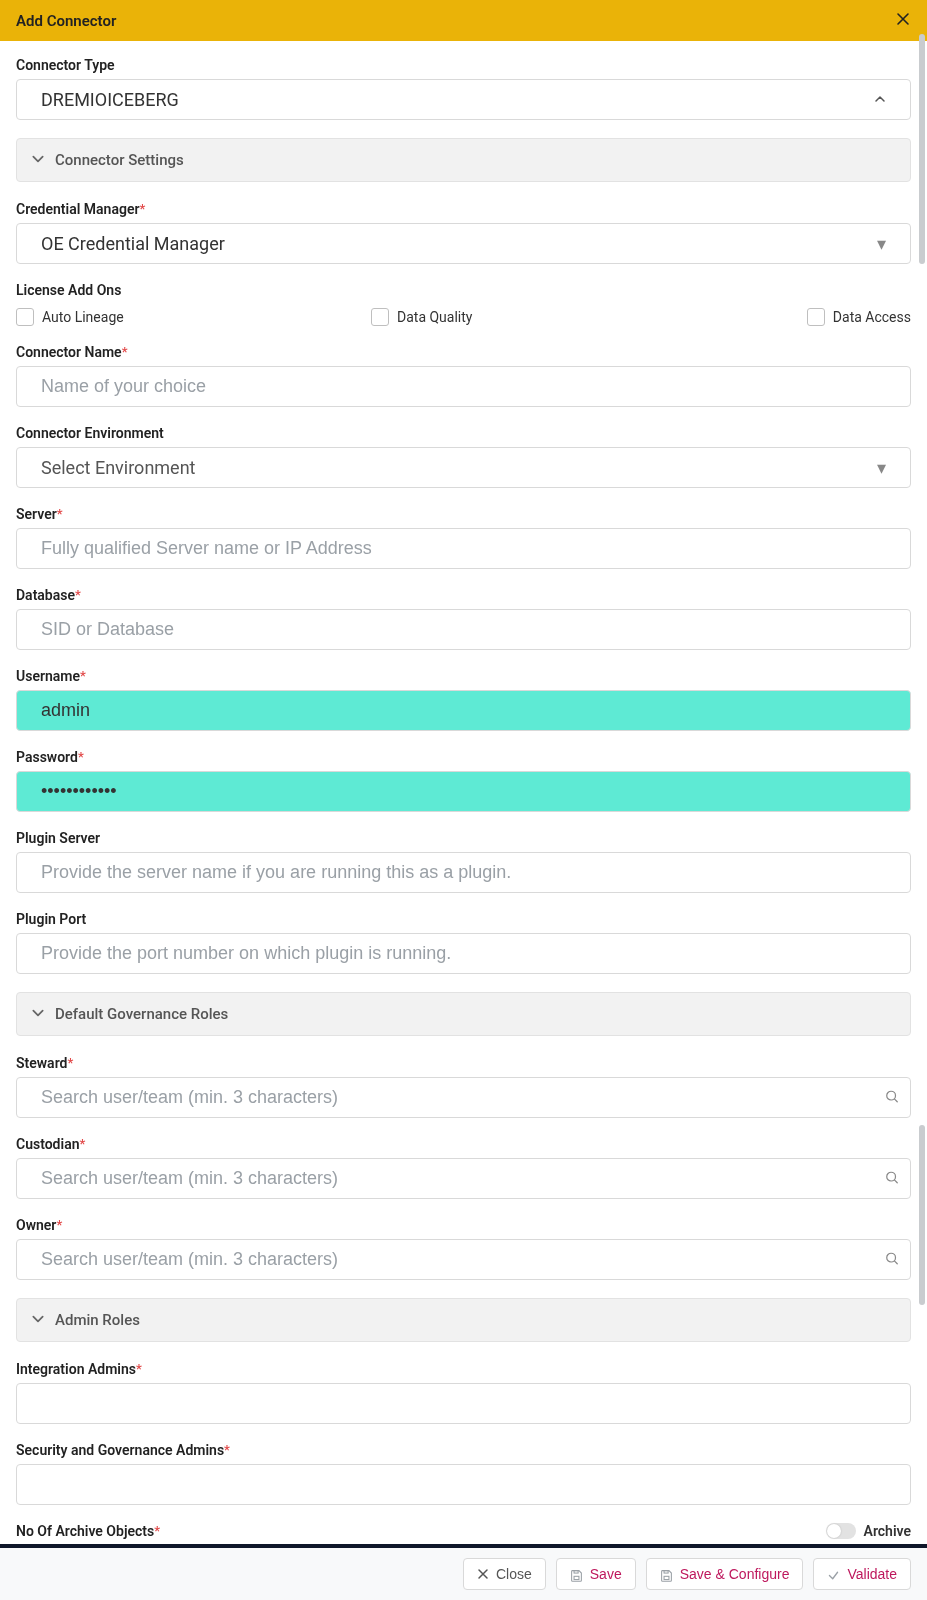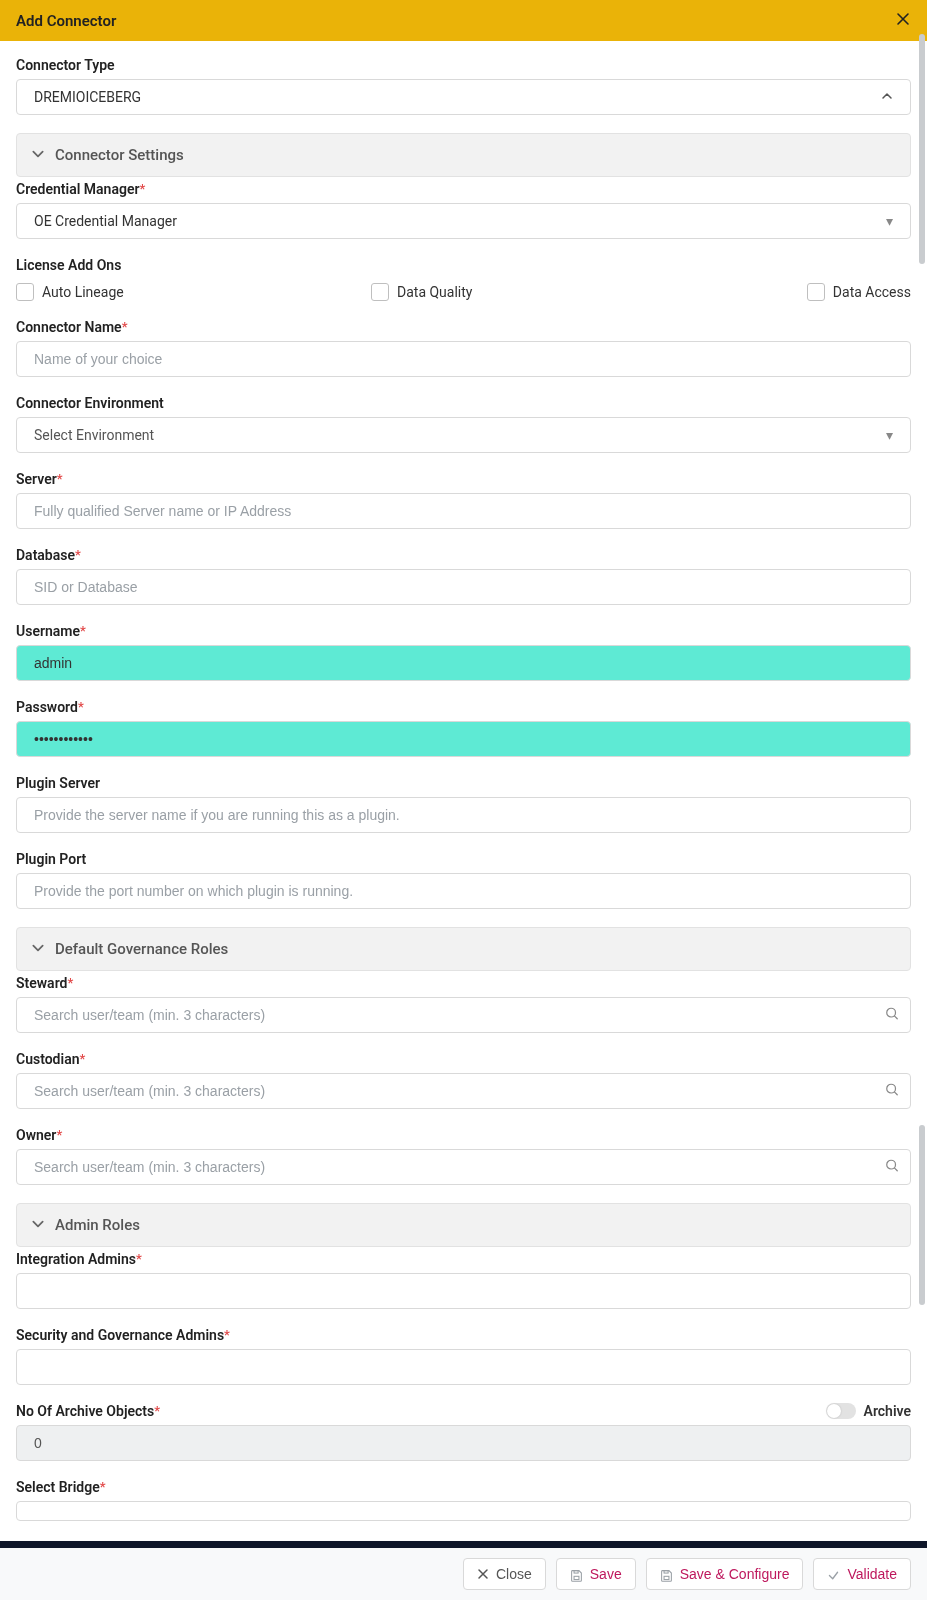--- a/index.html
+++ b/index.html
@@ -5,44 +5,44 @@
 * { box-sizing: border-box; margin: 0; padding: 0; }
 body { font-family: -apple-system, BlinkMacSystemFont, "Segoe UI", Roboto, Helvetica, Arial, sans-serif; font-size: 14px; color: #333; background: #fff; }
 .page-wrap { width: 927px; height: 1600px; display: flex; flex-direction: column; position: relative; }
 .header { background: #eab308; padding: 10px 16px; display: flex; align-items: center; justify-content: space-between; }
 .header-title { font-weight: 600; font-size: 15px; color: #222; }
 .close-x { cursor: pointer; font-size: 18px; color: #222; }
 .body-area { flex: 1; overflow-y: auto; padding: 16px 16px 24px 16px; }
 .field-block { margin-bottom: 18px; }
 .field-label { font-weight: 600; font-size: 14px; color: #222; margin-bottom: 6px; display: block; }
 .req { color: #e24a4a; font-size: 13px; vertical-align: top; }
-.select-box, .text-input { width: 100%; border: 1px solid #d9d9d9; border-radius: 4px; padding: 9px 17px; font-size: 14px; color: #333; background: #fff; position: relative; display: flex; align-items: center; justify-content: space-between; }
+.select-box, .text-input { width: 100%; border: 1px solid #d9d9d9; border-radius: 4px; padding: 9px 24px; font-size: 18px; color: #333; background: #fff; position: relative; display: flex; align-items: center; justify-content: space-between; }
 .text-input { display: block; }
 .text-input::placeholder { color: #9aa0a6; }
 .text-input.filled { background: #5eead4; }
 .select-caret { color: #888; }
 .select-box.big-caret .select-caret { font-size: 14px; color: #555; }
-.section-header { background: #f2f2f2; border: 1px solid #e2e2e2; border-radius: 4px; padding: 12px 14px; display: flex; align-items: center; gap: 10px; margin: 14px 0 4px 0; cursor: pointer; }
+.section-header { background: #f2f2f2; border: 1px solid #e2e2e2; border-radius: 4px; padding: 12px 14px; display: flex; align-items: center; gap: 10px; margin: 14px 0 19px 0; cursor: pointer; }
 .section-header-title { font-weight: 500; font-size: 15px; color: #555; }
 .chev { color: #666; }
 .addons-row { display: flex; align-items: center; margin-top: 10px; }
 .addon-item { display: flex; align-items: center; gap: 8px; }
 .addon-item:nth-child(1){ width: 355px; }
 .addon-item:nth-child(2){ width: 345px; }
 .addon-item:nth-child(3){ flex:1; justify-content:flex-end; }
 .checkbox { width: 18px; height: 18px; border: 1.5px solid #bfbfbf; border-radius: 3px; background: #fff; display: inline-block; }
 .search-input-wrap { position: relative; }
 .search-input-wrap .text-input { padding-right: 36px; }
 .search-icon-inside { position: absolute; right: 12px; top: 50%; transform: translateY(-50%); color: #888; }
 .toggle-row { display: flex; align-items: center; justify-content: space-between; }
 .toggle-wrap { display: flex; align-items: center; gap: 8px; }
 .toggle { width: 30px; height: 16px; border-radius: 10px; background: #e2e2e2; position: relative; }
 .toggle::after { content: ""; position: absolute; left: 1px; top: 1px; width: 14px; height: 14px; border-radius: 50%; background: #fff; box-shadow: 0 0 2px rgba(0,0,0,.2); }
 .disabled-number { background: #eef0f1; color: #555; }
-.footer { background: #f8f9fa; border-top: 7px solid #0f172a; padding: 10px 16px; display: flex; align-items: center; justify-content: flex-end; gap: 10px; }
+.footer { background: #f8f9fa; border-top: 4px solid #0f172a; padding: 10px 16px; display: flex; align-items: center; justify-content: flex-end; gap: 10px; }
 .btn { border: 1px solid #d9d9d9; border-radius: 4px; padding: 7px 13px; background: #fff; font-size: 14px; color: #555; display: inline-flex; align-items: center; gap: 7px; cursor: pointer; }
 .btn.faded { color: #be185d; align-items: flex-end; }
 .save-icon { width: 13px; height: 13px; }
 .scrollbar { position: absolute; right: 2px; width: 6px; background: #c9cccf; border-radius: 3px; }
 .sb1 { top: 34px; height: 230px; }
 .sb2 { top: 1125px; height: 180px; }
 </style>
 </head>
 <body>
 <div class="page-wrap">

